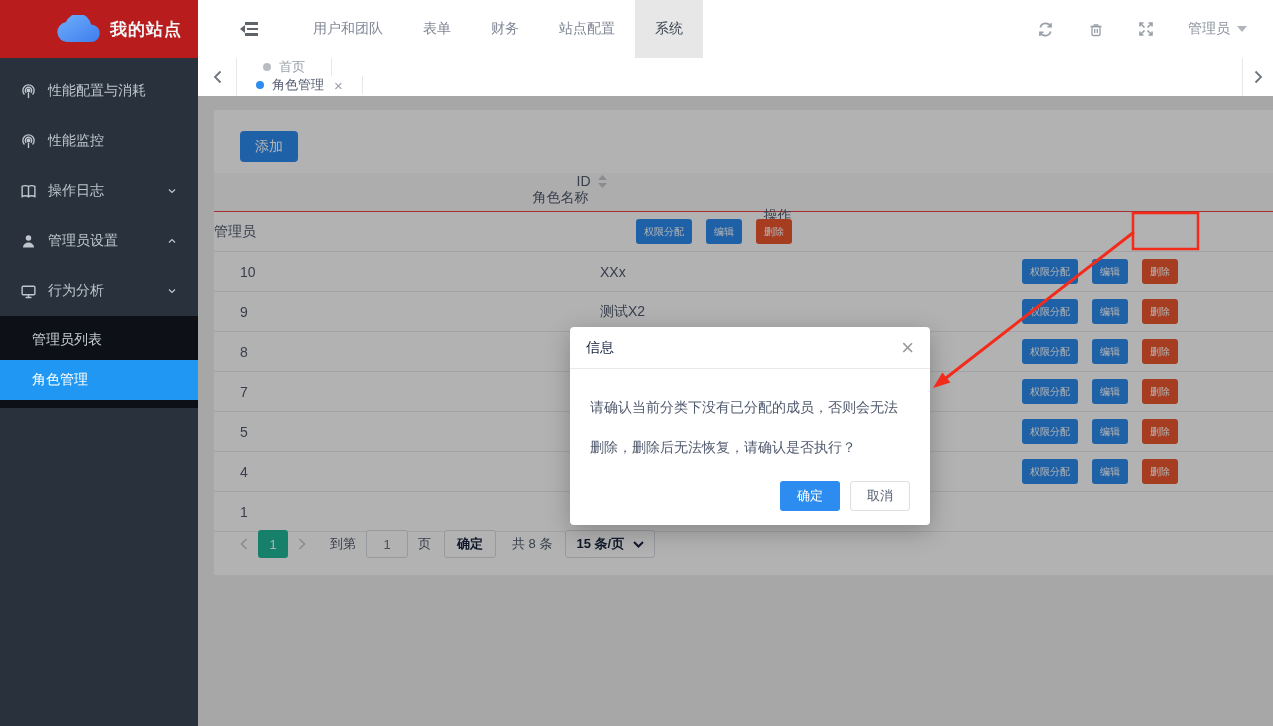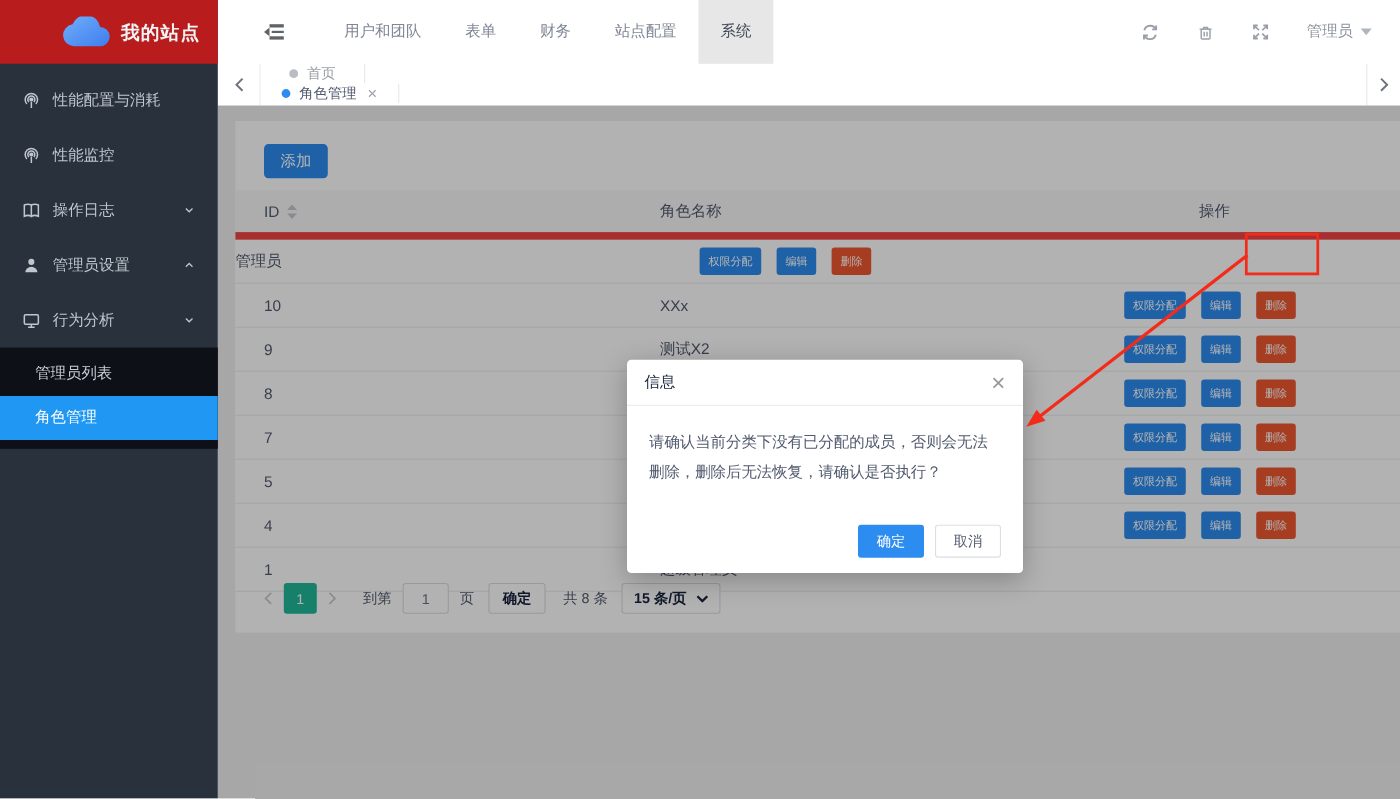--- a/index.html
+++ b/index.html
@@ -45,21 +45,21 @@
   .tab.active{color:#515a6e;}
   .tab.active .dot{background:var(--primary);}
   .tab .close{color:#9aa0a8;font-size:15px;margin-left:2px;line-height:1;}
 
   
   .content{position:absolute;top:96px;left:0;right:0;bottom:0;background:#f0f0f0;}
   .card{position:absolute;left:16px;right:0;top:14px;height:465px;background:#fff;}
   .add-btn{position:absolute;left:26px;top:21px;height:31px;padding:0 15px;background:var(--primary);
            color:#fff;border:none;border-radius:4px;font-size:14px;cursor:pointer;}
   .table{position:absolute;left:0;right:0;top:63px;}
-  .thead{display:flex;height:38px;align-items:center;background:#f8f8f9;color:#515a6e;font-size:14px;border-bottom:7px solid #ef4444;}
+  .thead{display:flex;height:38px;align-items:center;background:#f8f8f9;color:#515a6e;font-size:14px;border-bottom:1px solid #ef4444;flex-direction:column;}
   .col-id{width:386px;padding-left:26px;box-sizing:border-box;display:flex;align-items:center;gap:7px;}
   .col-name{width:422px;}
   .col-actions{flex:1;}
   .thead .col-actions{padding-left:68px;}
   .trow{display:flex;height:39px;align-items:center;border-bottom:1px solid #e8eaec;font-size:14px;color:#515a6e;background:#fff;}
   .trow .col-actions{display:flex;gap:14px;}
   .btn-sm{height:25px;padding:0 8px;border:none;border-radius:3px;color:#fff;font-size:10px;cursor:pointer;}
   .btn-blue{background:var(--primary);}
   .btn-red{background:var(--danger);}
 
@@ -72,21 +72,21 @@
   .confirm-btn{margin-left:13px;height:28px;padding:0 12px;background:#fff;border:1px solid #d7dde4;border-radius:3px;font-size:13px;color:#17233d;font-weight:700;cursor:pointer;}
   .total{margin-left:16px;}
   .size-select{margin-left:13px;height:26px;border:1px solid #d7dde4;border-radius:3px;display:flex;align-items:center;padding:0 10px;gap:9px;background:#fff;color:#17233d;font-weight:700;cursor:pointer;}
 
   
   .dim-overlay{position:absolute;inset:0;background:rgba(0,0,0,0.30);z-index:10;}
   .modal{position:absolute;left:372px;top:231px;width:360px;background:#fff;border-radius:4px;
          box-shadow:0 6px 24px rgba(0,0,0,0.25);z-index:20;}
   .modal-header{height:41px;display:flex;align-items:center;padding:0 16px;border-bottom:1px solid #e8eaec;color:#17233d;font-size:14px;}
   .modal-close{margin-left:auto;font-size:22px;color:#999;line-height:1;font-weight:300;cursor:pointer;}
-  .modal-body{padding:18px 20px 0;font-size:14px;color:#515a6e;line-height:28px;min-height:76px;}
+  .modal-body{padding:18px 20px 0;font-size:14px;color:#515a6e;line-height:40px;min-height:76px;}
   .modal-footer{display:flex;justify-content:flex-end;gap:10px;padding:14px 20px 14px;}
   .modal-ok{min-width:60px;height:30px;background:var(--primary);color:#fff;border:none;border-radius:3px;font-size:13px;cursor:pointer;}
   .modal-cancel{min-width:60px;height:30px;background:#fff;border:1px solid #dcdee2;border-radius:3px;color:#515a6e;font-size:13px;cursor:pointer;}
   .annotations{position:absolute;inset:0;z-index:30;pointer-events:none;}
 </style>
 </head>
 <body>
 
 <div class="screen">
 

